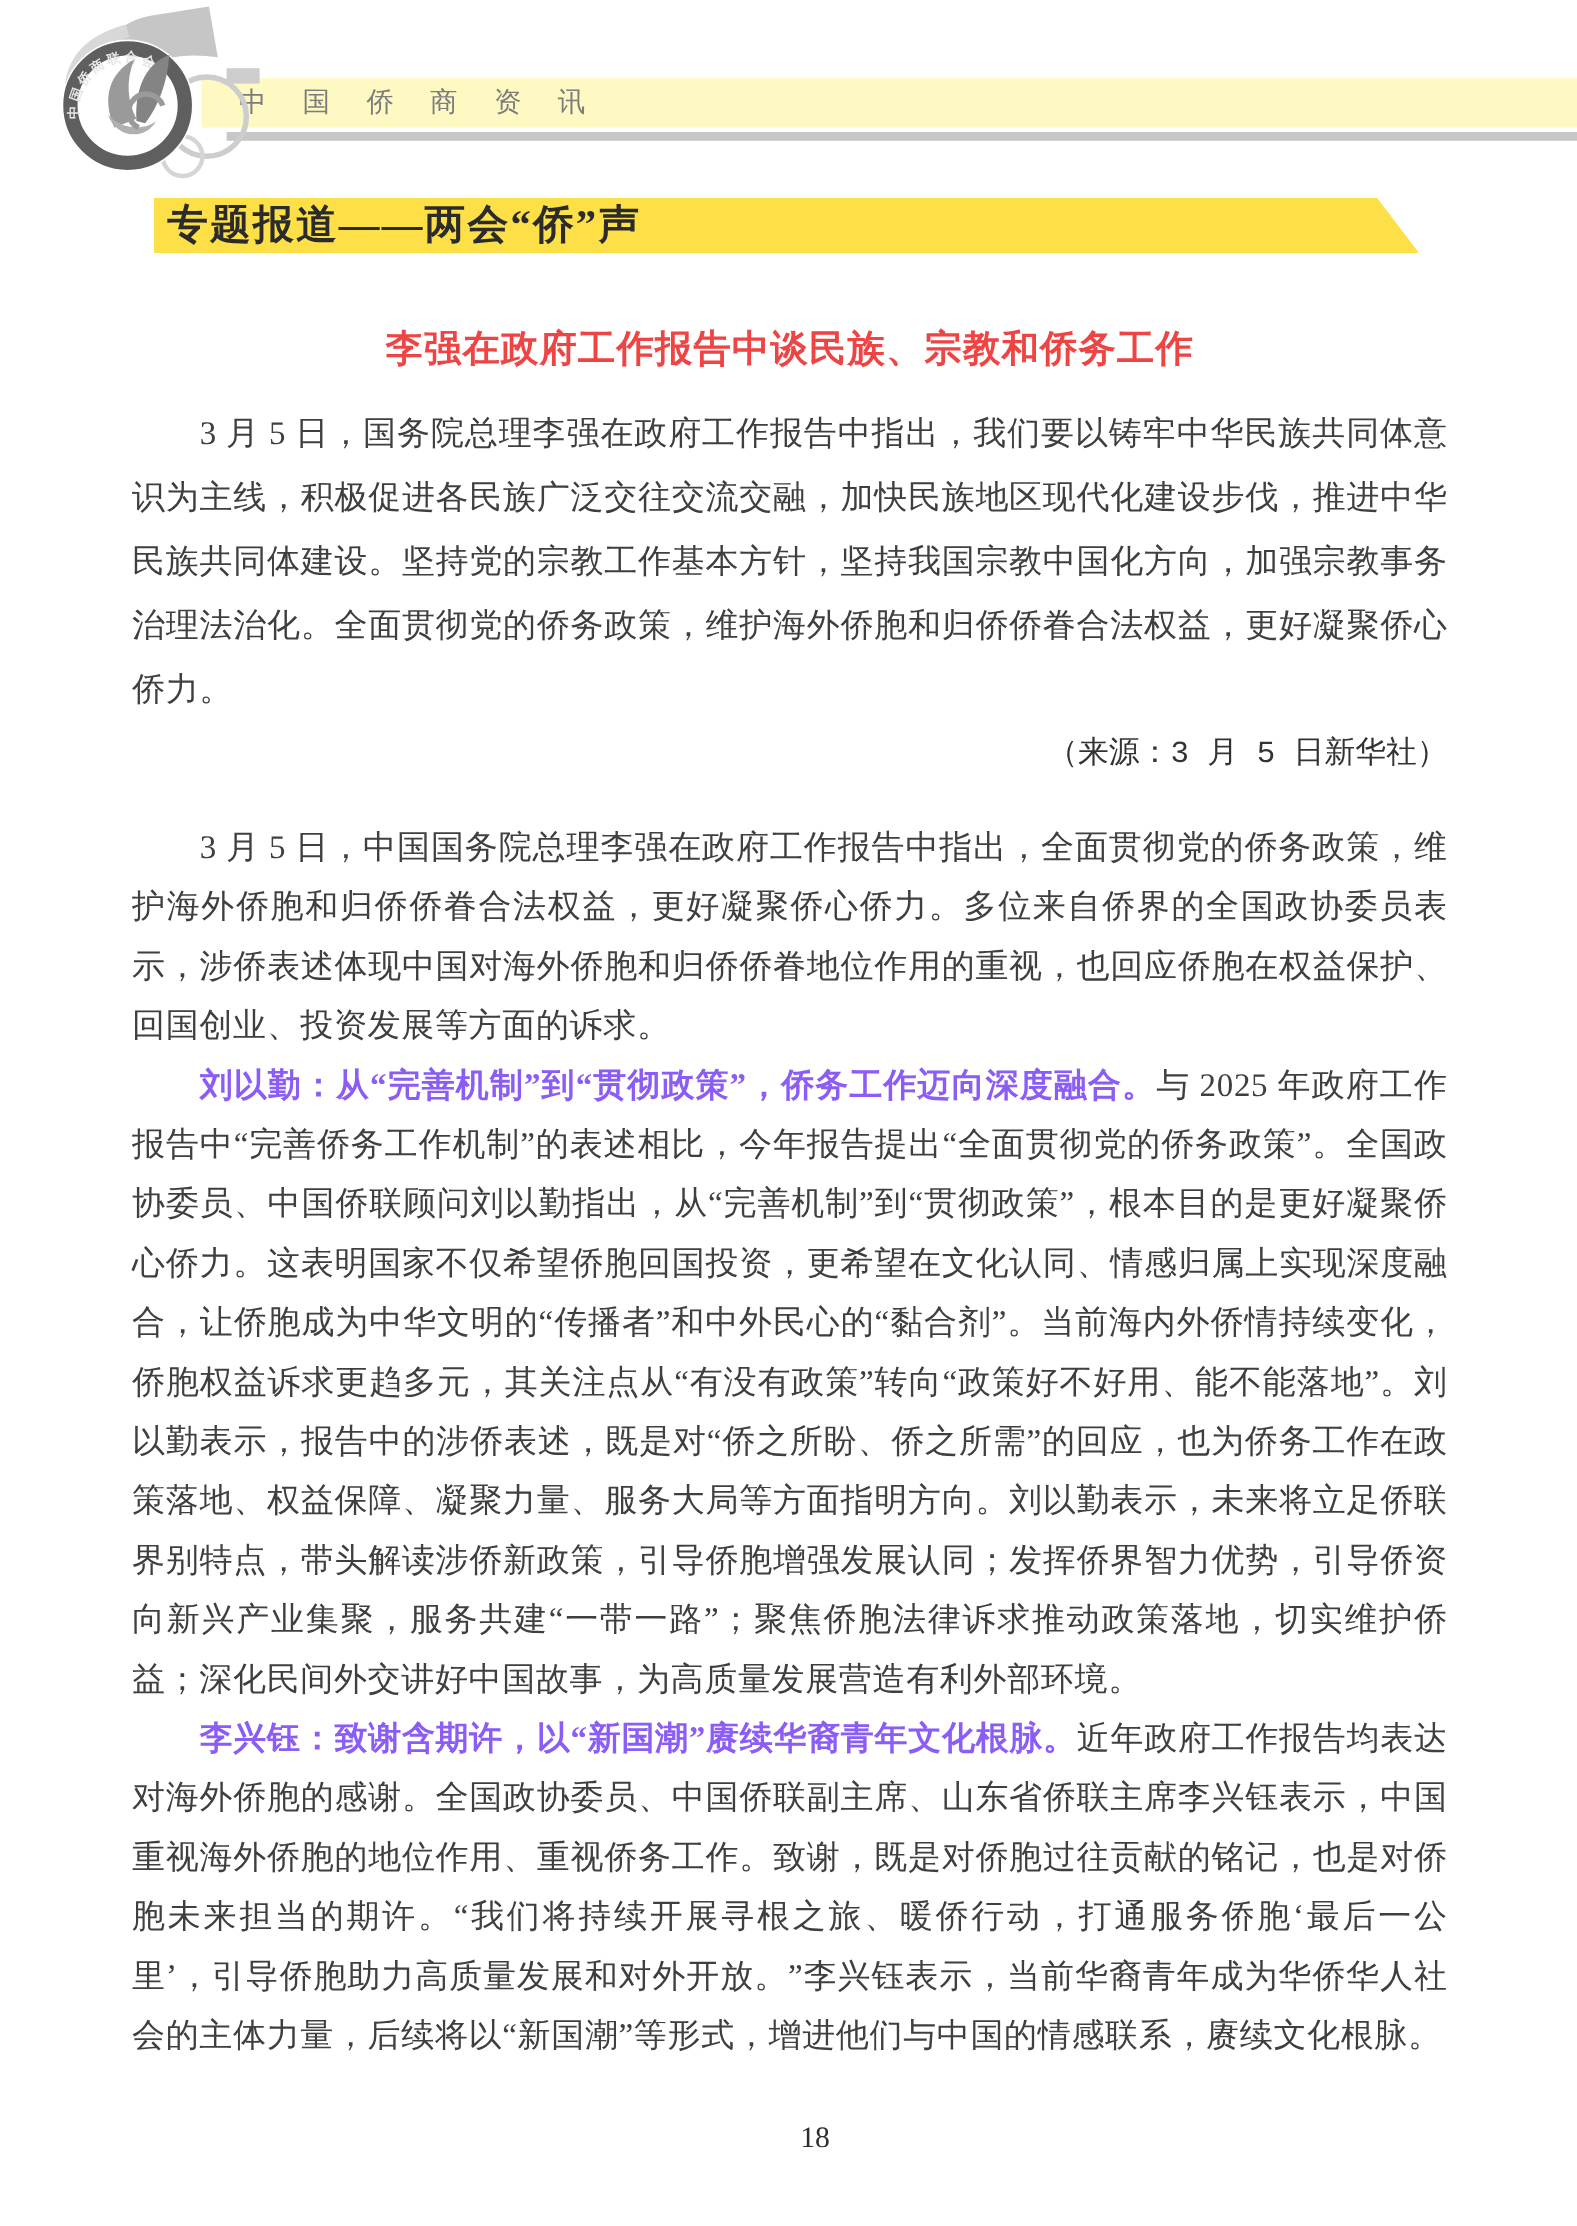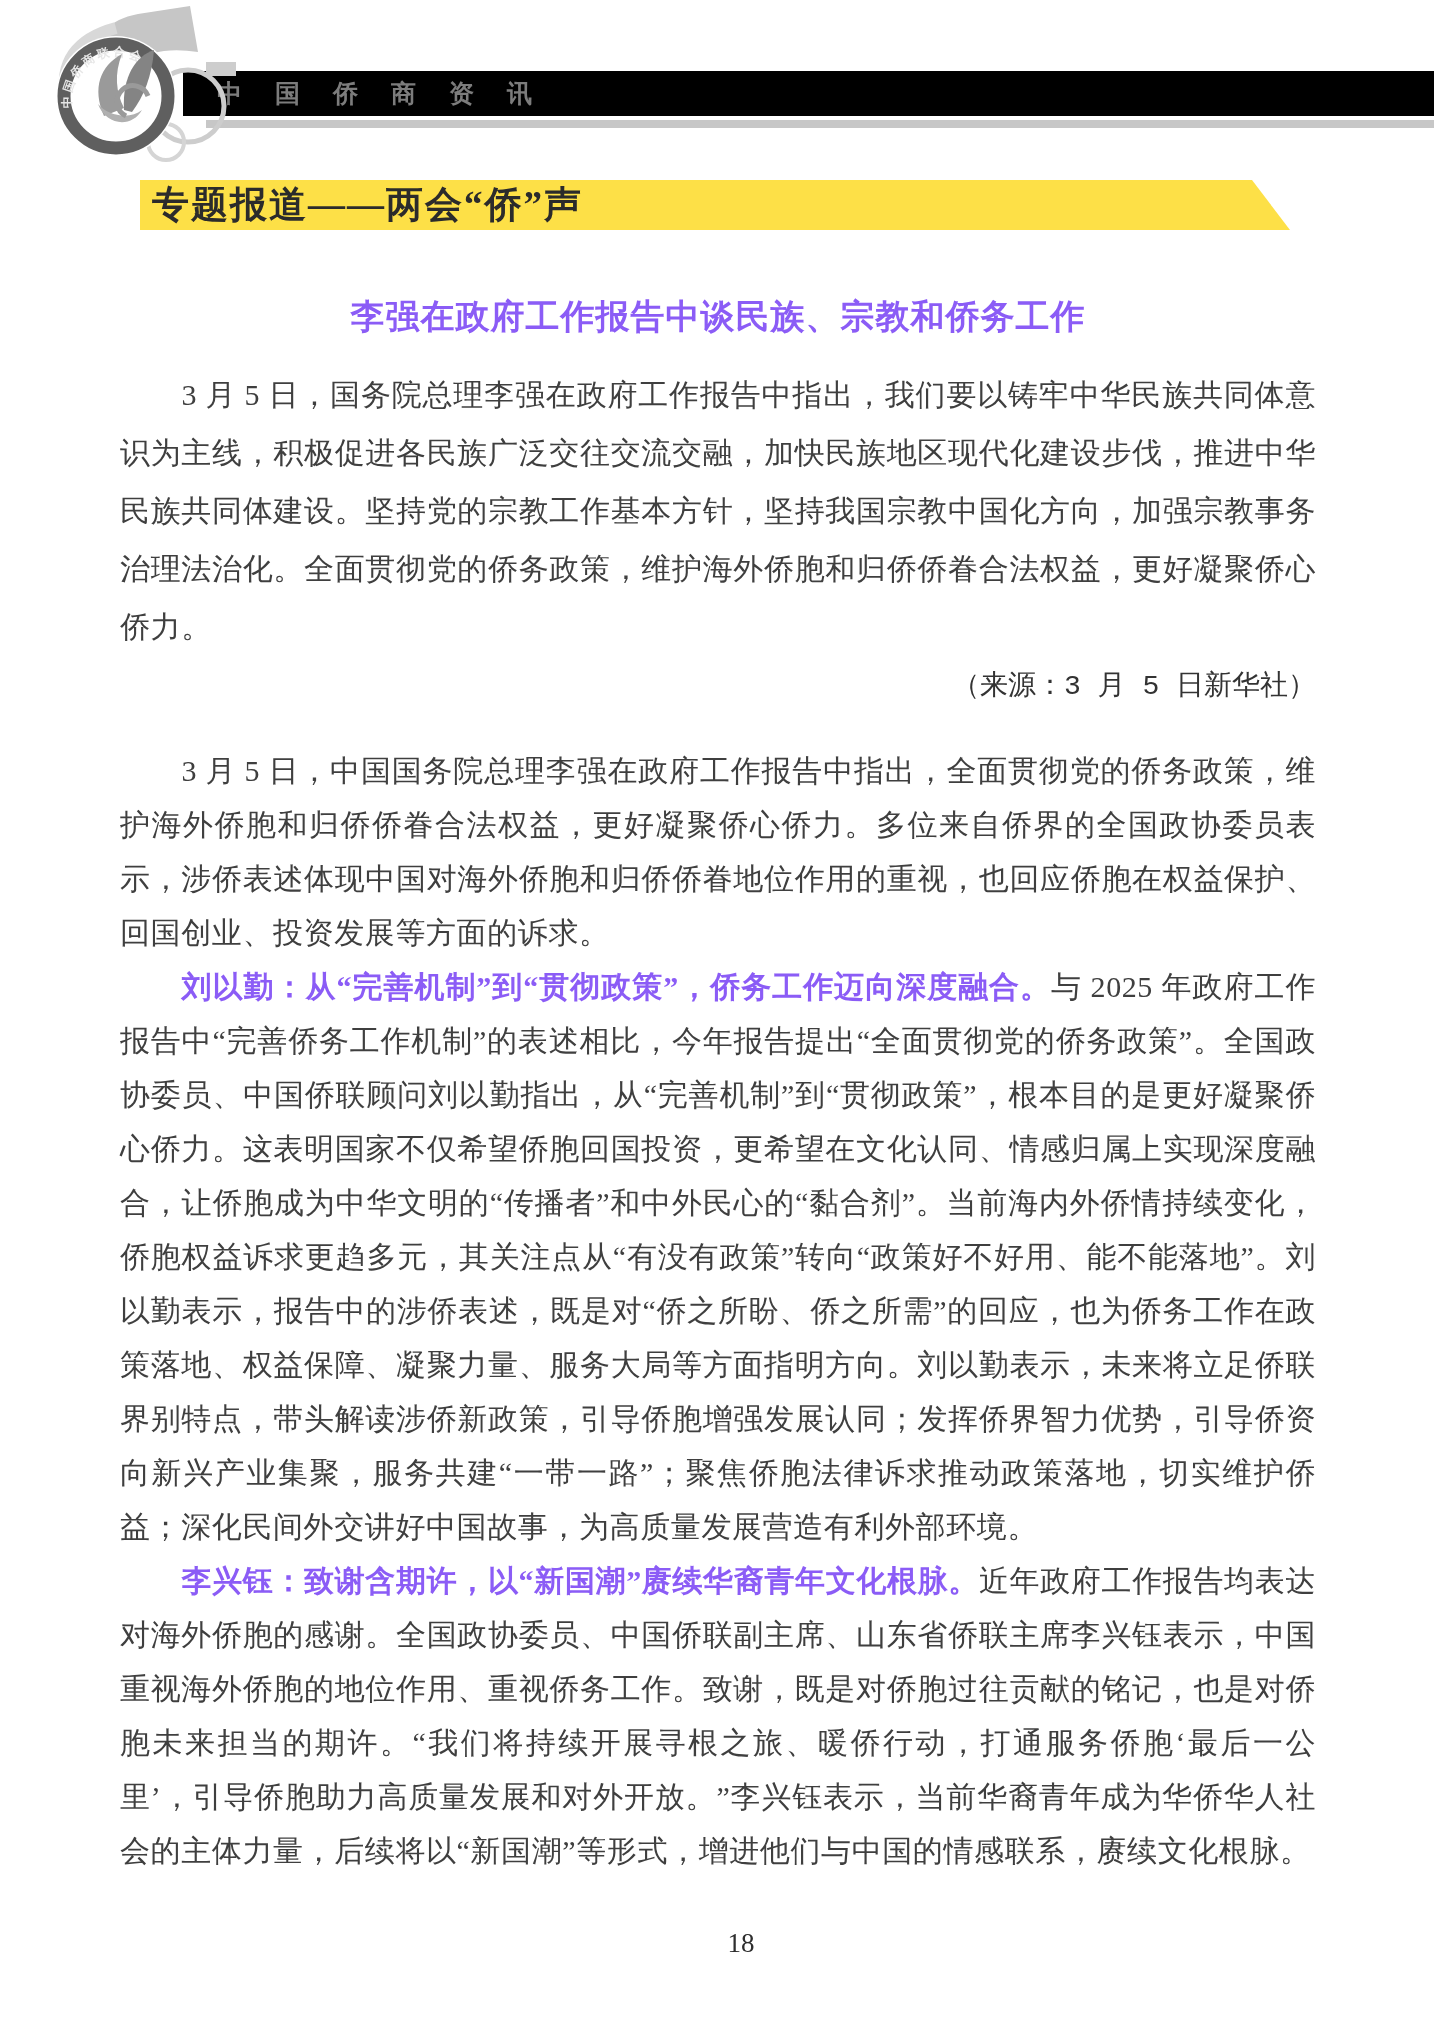--- a/index.html
+++ b/index.html
@@ -4,21 +4,21 @@
 <style>
   html,body{margin:0;padding:0;}
   body{
     width:1434px;height:2024px;position:relative;background:#ffffff;
     font-family:"Liberation Serif","DejaVu Serif",serif;color:#3f3f3f;
     overflow:hidden;
   }
   
   .masthead-band{
     position:absolute;left:183px;right:0;top:71px;height:45px;
-    background:#000000;z-index:1;font-weight:bold;
+    background:#fef9c3;z-index:1;
   }
   .masthead-band .masthead-text{
     display:block;line-height:45px;padding-left:34px;
     font-family:"Liberation Sans","DejaVu Sans",sans-serif;
     font-size:25px;letter-spacing:33px;color:#7c7c7c;white-space:nowrap;
   }
   .masthead-subband{
     position:absolute;left:206px;right:0;top:120px;height:8px;
     background:#c7c7c7;z-index:1;
   }
@@ -34,21 +34,21 @@
     font-size:37px;line-height:50px;padding-left:12px;color:#2b2b2b;
     letter-spacing:2px;white-space:nowrap;
   }
   
   .article{position:absolute;left:120px;width:1196px;}
   #article1{top:294px;}
   #article2{top:744px;}
   .article-title{
     text-align:center;
     font-family:"Liberation Sans","DejaVu Sans",sans-serif;font-weight:700;
-    font-size:34px;color:#8b5cf6;letter-spacing:1px;margin:0 0 26px 0;
+    font-size:34px;color:#ef4444;letter-spacing:1px;margin:0 0 26px 0;
   }
   .body-text p{
     margin:0;text-align:justify;text-indent:2.05em;
     font-size:30px;letter-spacing:.02em;color:#3f3f3f;
   }
   #article1 .body-text p{line-height:58px;}
   #article2 .body-text p{line-height:54px;}
   .lead-bold{
     font-family:Liberation Serif, serif;
     font-weight:700;color:#8b5cf6;

